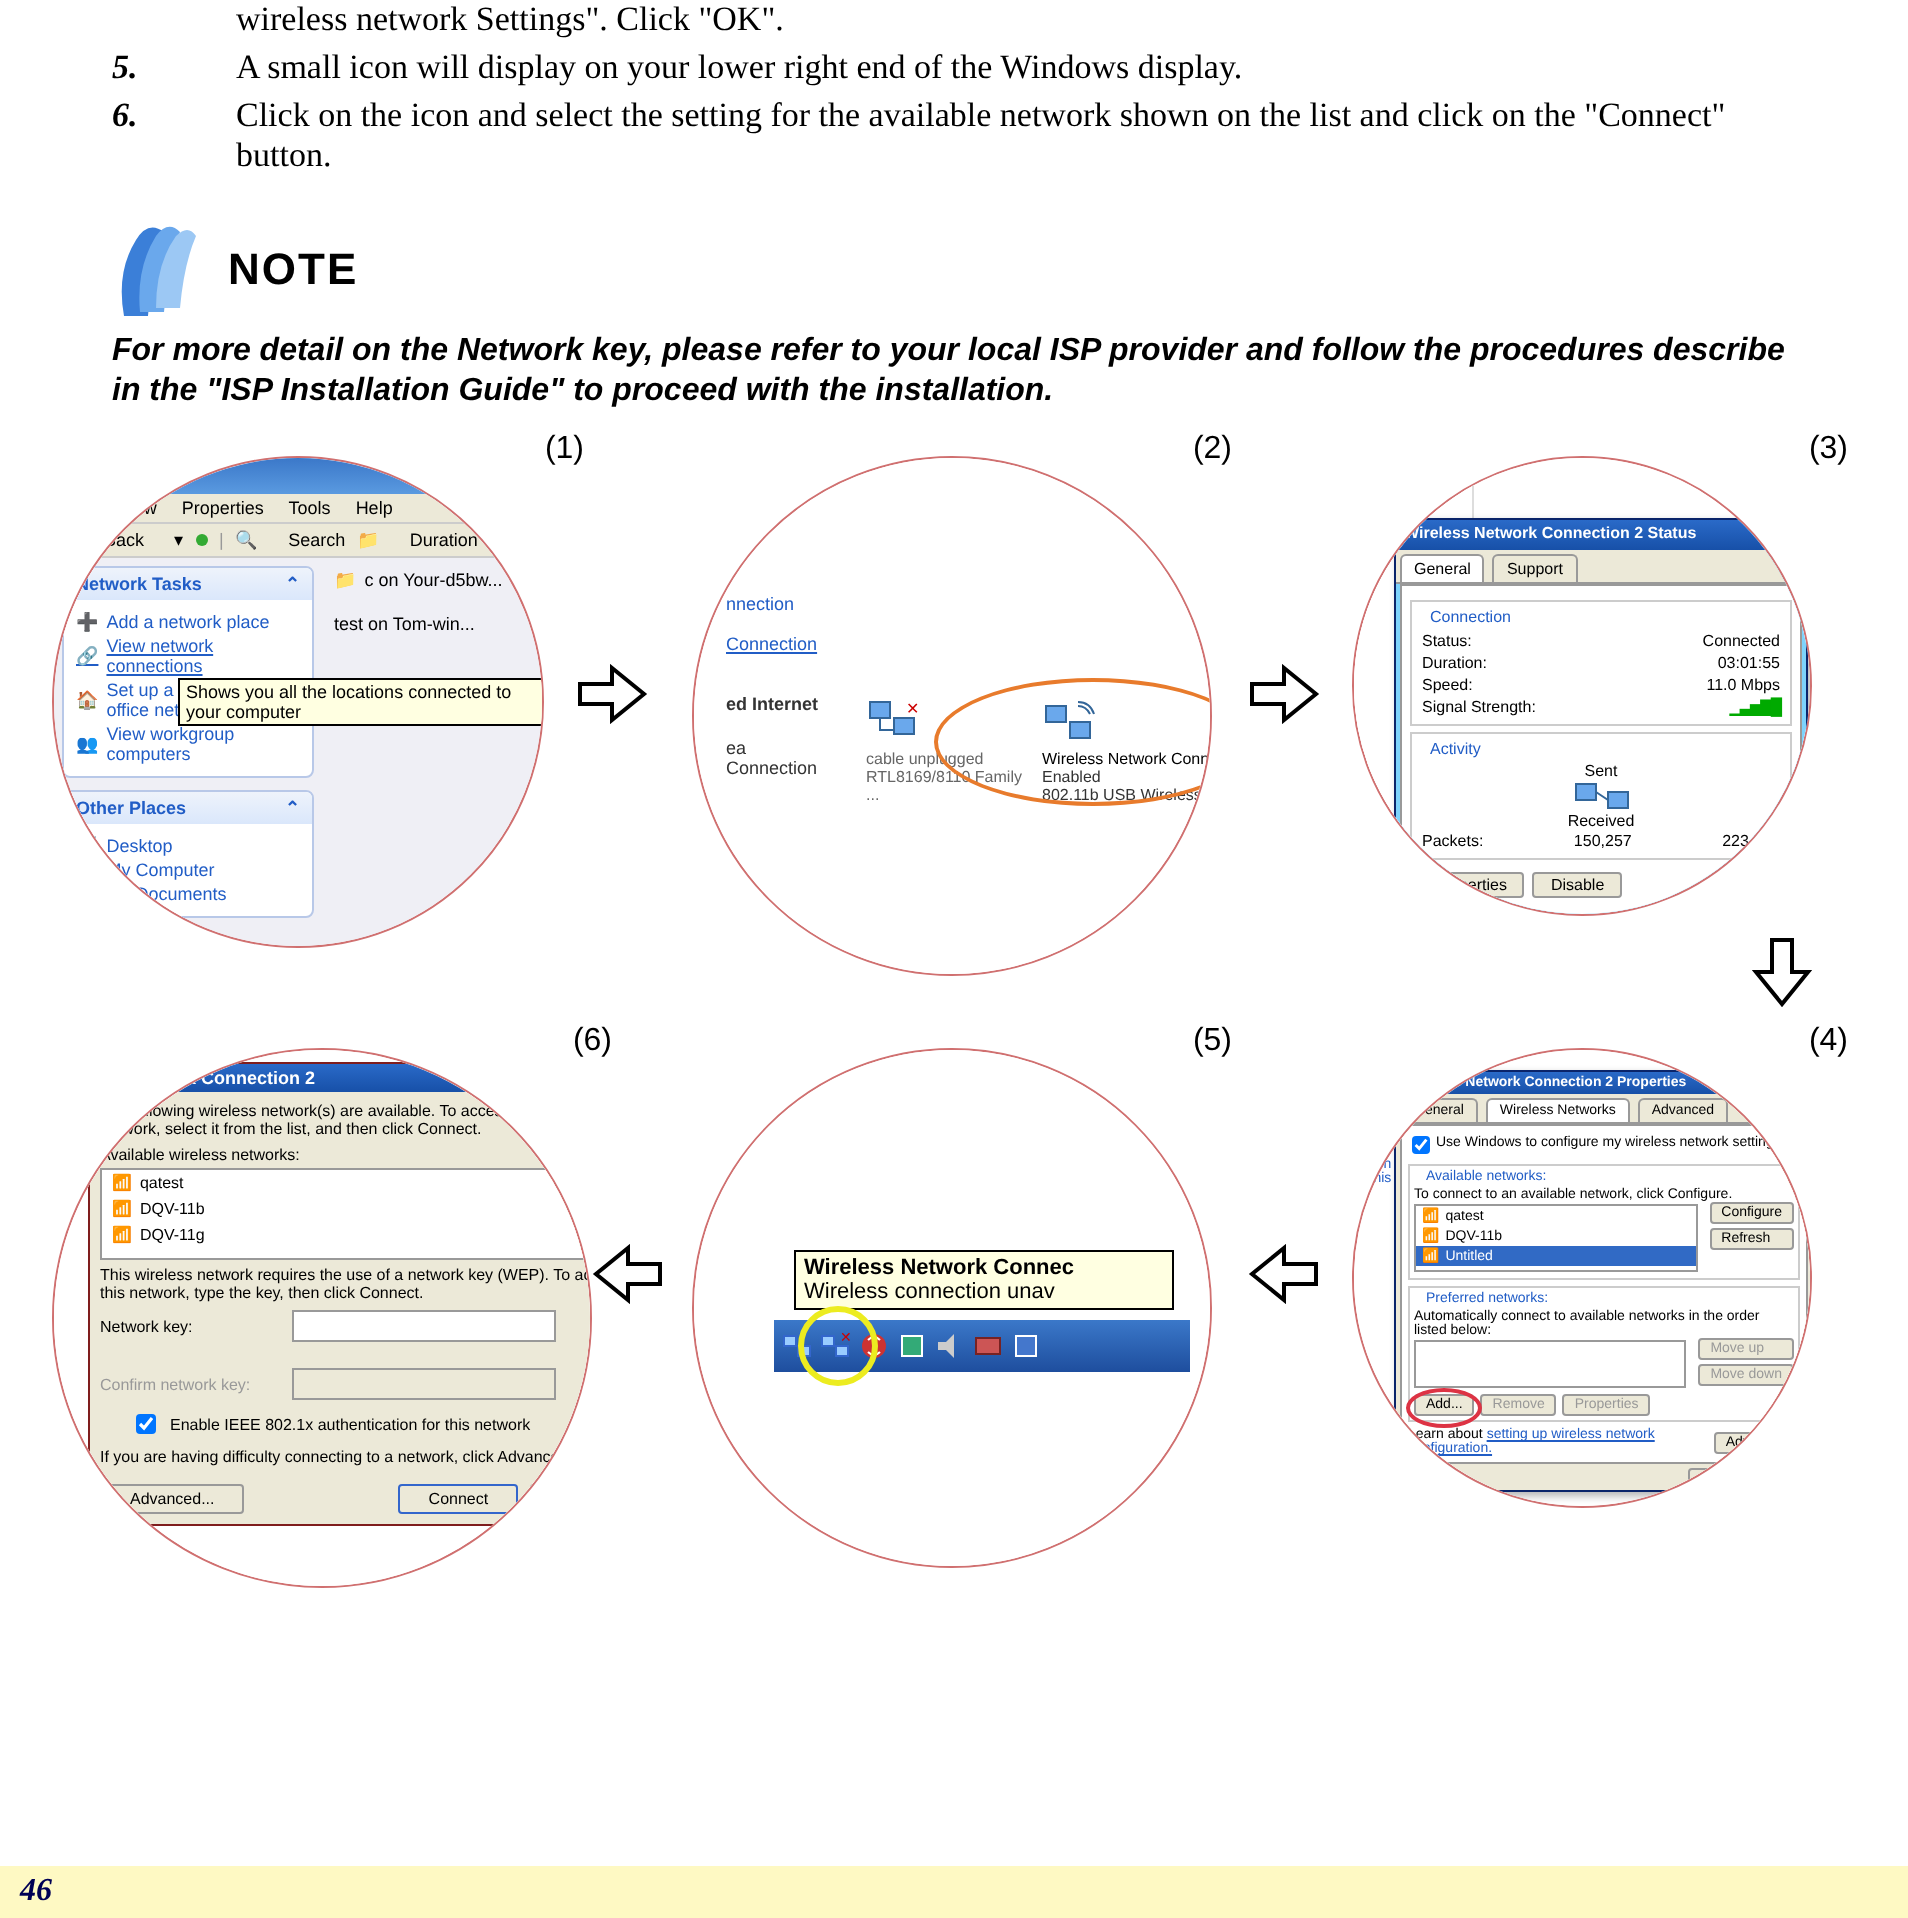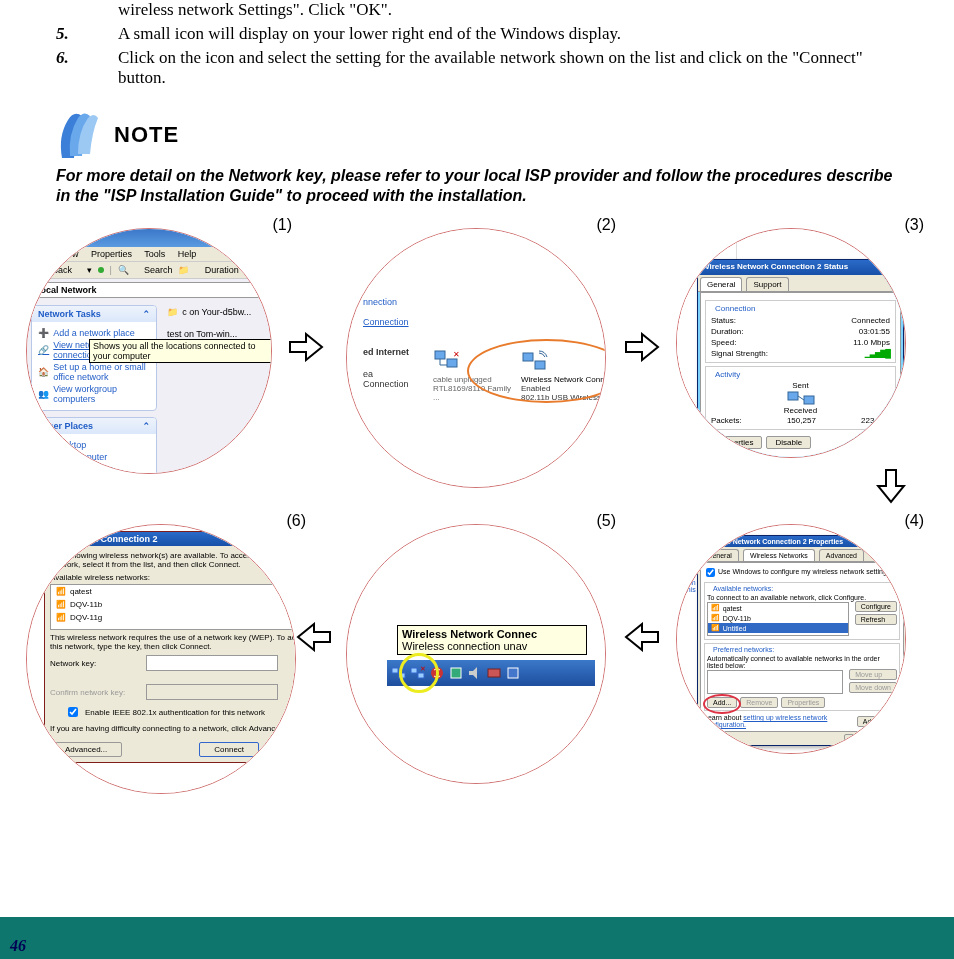--- a/index.html
+++ b/index.html
@@ -270,26 +270,26 @@
   .s6-input.dis{background:#ece9d8;}
   .s6-chk{display:flex;gap:4px;align-items:center;margin:4px 0 4px 14px;}
   .s6-btnrow{display:flex;justify-content:flex-start;gap:6px;padding:3px 0 0 0;}
   .s6-btn{border:1px solid #999;background:#ece9d8;padding:2px 14px;
     border-radius:2px;font-size:8px;}
 
   .page-num {
     position:absolute;
     left:0;bottom:0;
     width:954px;
-    background:#0f766e;
+    background:#fef9c3;
     color:#005;
     font-weight:bold;
     font-style:italic;
     font-size:16px;
-    padding:20px 0 4px 10px;
+    padding:4px 0 4px 10px;
     box-sizing:border-box;
   }
   .dot{width:6px;height:6px;border-radius:50%;display:inline-block;}
 </style>
 </head>
 <body>
 
 <div class="page">
 
   <div class="partial-line">wireless network Settings".  Click "OK".</div>
@@ -337,21 +337,20 @@
             <span style="color:#999">|</span>
             <span class="btn">
               <span>🔍</span>
               <span>Search</span>
             </span>
             <span class="btn">
               <span>📁</span>
               <span>Duration</span>
             </span>
           </div>
-          <div class="s1-addr">Local Network</div>
           <div class="s1-body">
             <div class="s1-panel">
               <div class="xp-box">
                 <div class="xp-box-h">
                     <span>Network Tasks</span>
                     <span>⌃</span>
                   </div>
                 <div class="xp-box-b">
                   <div class="xp-link">
                       <span>➕</span>

